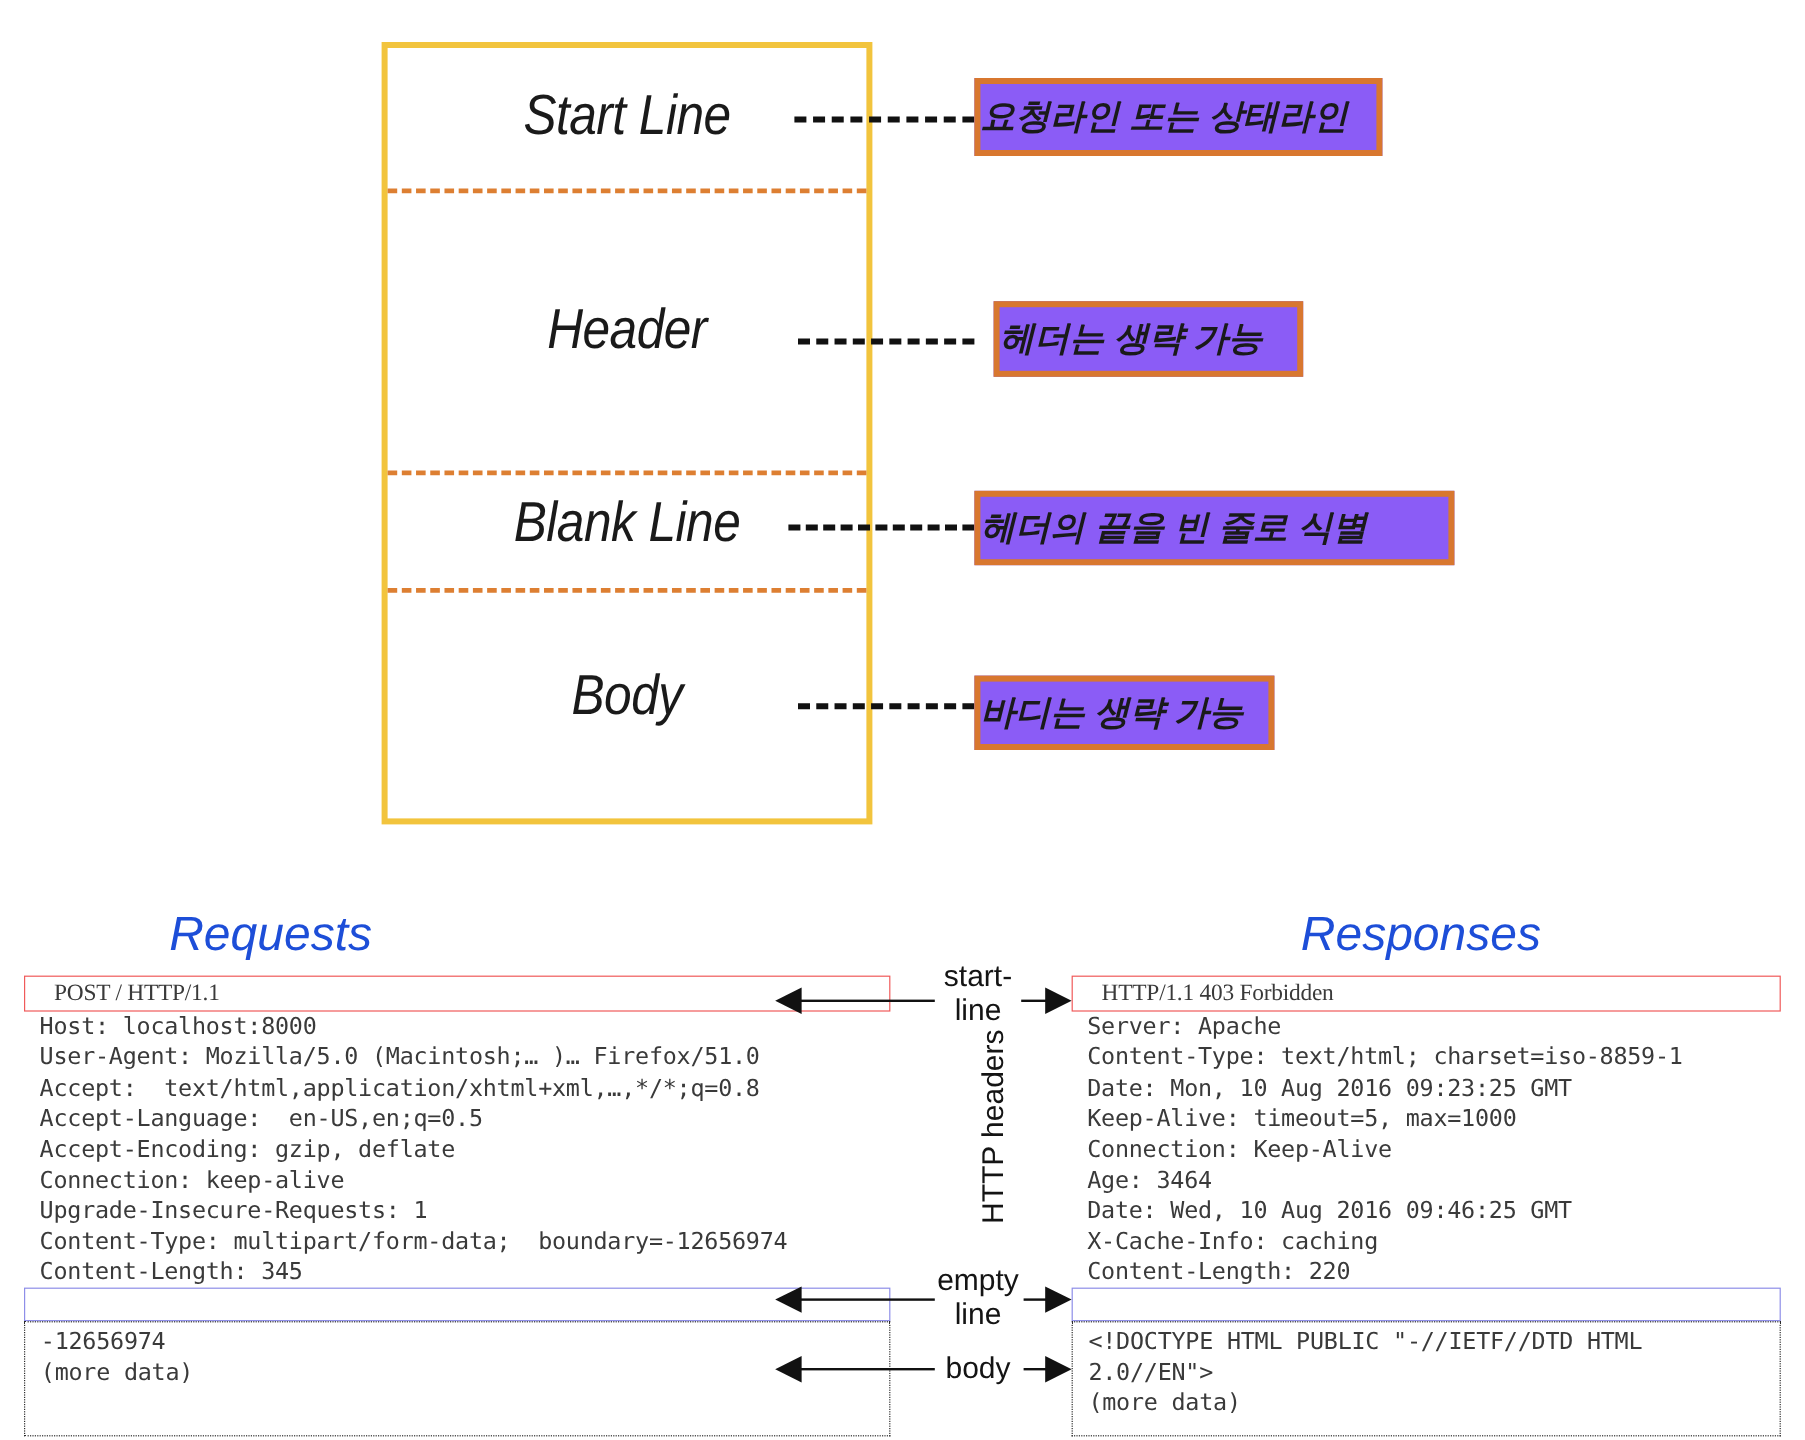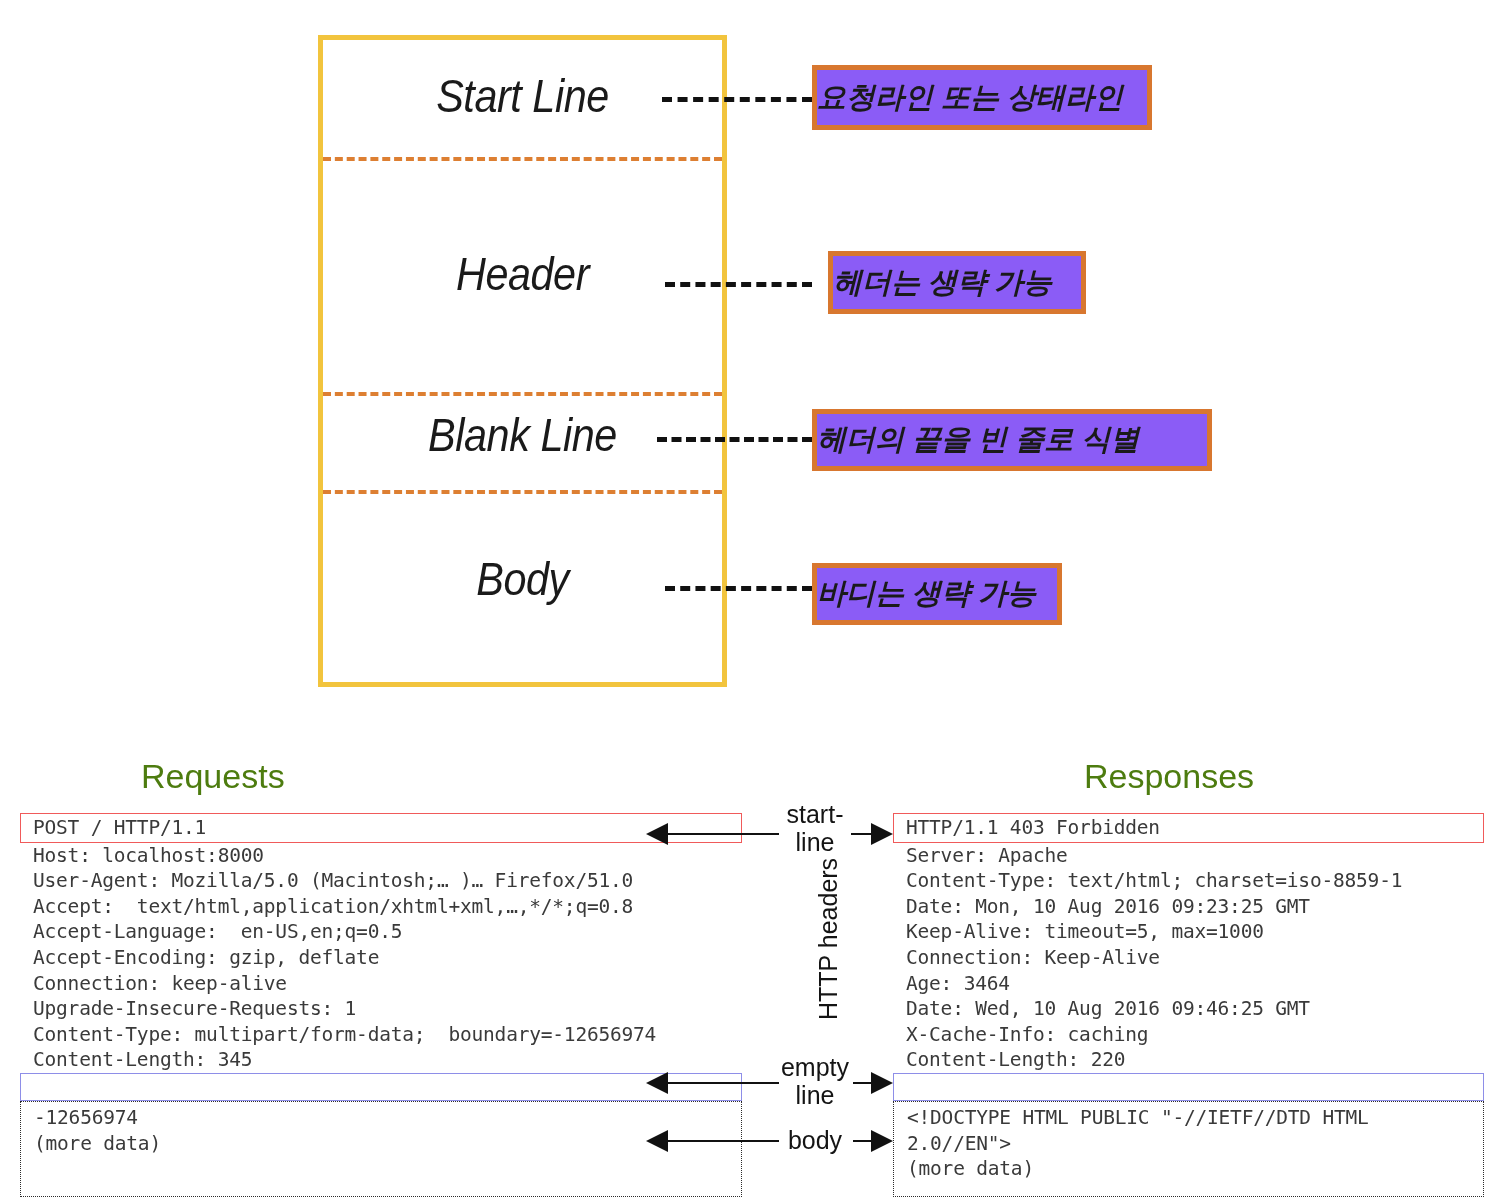--- a/index.html
+++ b/index.html
@@ -41,33 +41,34 @@
   .callout span{
     font-family:"Liberation Sans","DejaVu Sans",sans-serif;
     font-size:29px;font-weight:700;color:#1a1a1a;white-space:nowrap;
     letter-spacing:0px;
   }
 
   
   #http-messages{position:absolute;left:0;top:720px;width:1504px;height:480px;}
 
   .col-title{
-    position:absolute;font-size:34px;color:#4d7c0f;font-weight:400;
-    font-family:"Liberation Sans","DejaVu Sans",sans-serif;white-space:nowrap;
+    position:absolute;font-size:40px;color:#1d4ed8;font-weight:400;
+    font-family:"Liberation Sans","DejaVu Sans",sans-serif;white-space:nowrap;font-style:italic;
   }
 
   .msg-col{position:absolute;}
   .mono{
     font-family:"DejaVu Sans Mono","Liberation Mono",monospace;
     font-size:19.5px;line-height:25.6px;color:#3a3a3a;white-space:pre;
     letter-spacing:-0.2px;
   }
   .startline-box{
     box-sizing:border-box;border:1.5px solid #f05a5a;
-    padding:1px 0 1px 12px;
+    padding:1px 0 1px 24px;
+    font-family:Liberation Serif, serif;
   }
   .headers-block{padding:0 0 0 13px;}
   .empty-box{
     box-sizing:border-box;border:1.5px solid #8e8ee8;height:28px;
   }
   .body-box{
     box-sizing:border-box;border:1.6px dotted #2b2b2b;
     padding:3px 0 3px 13px;
   }
   .italic{}

